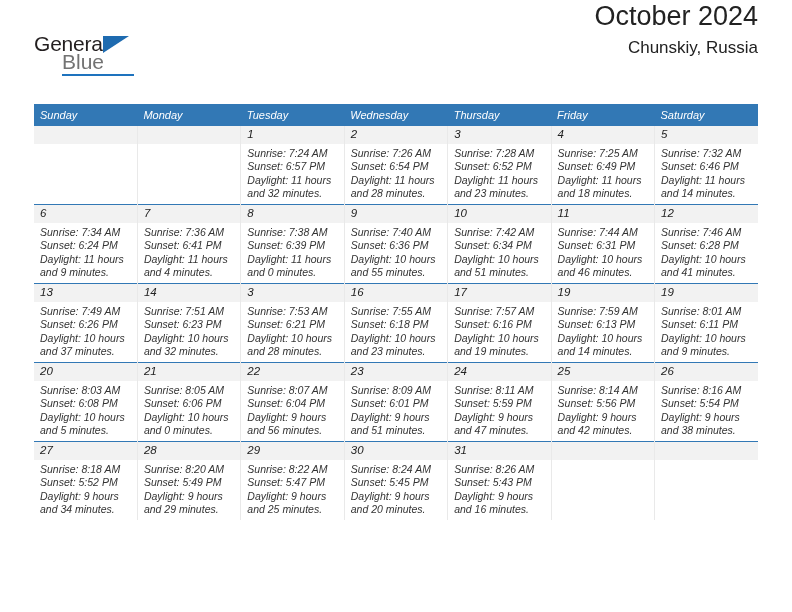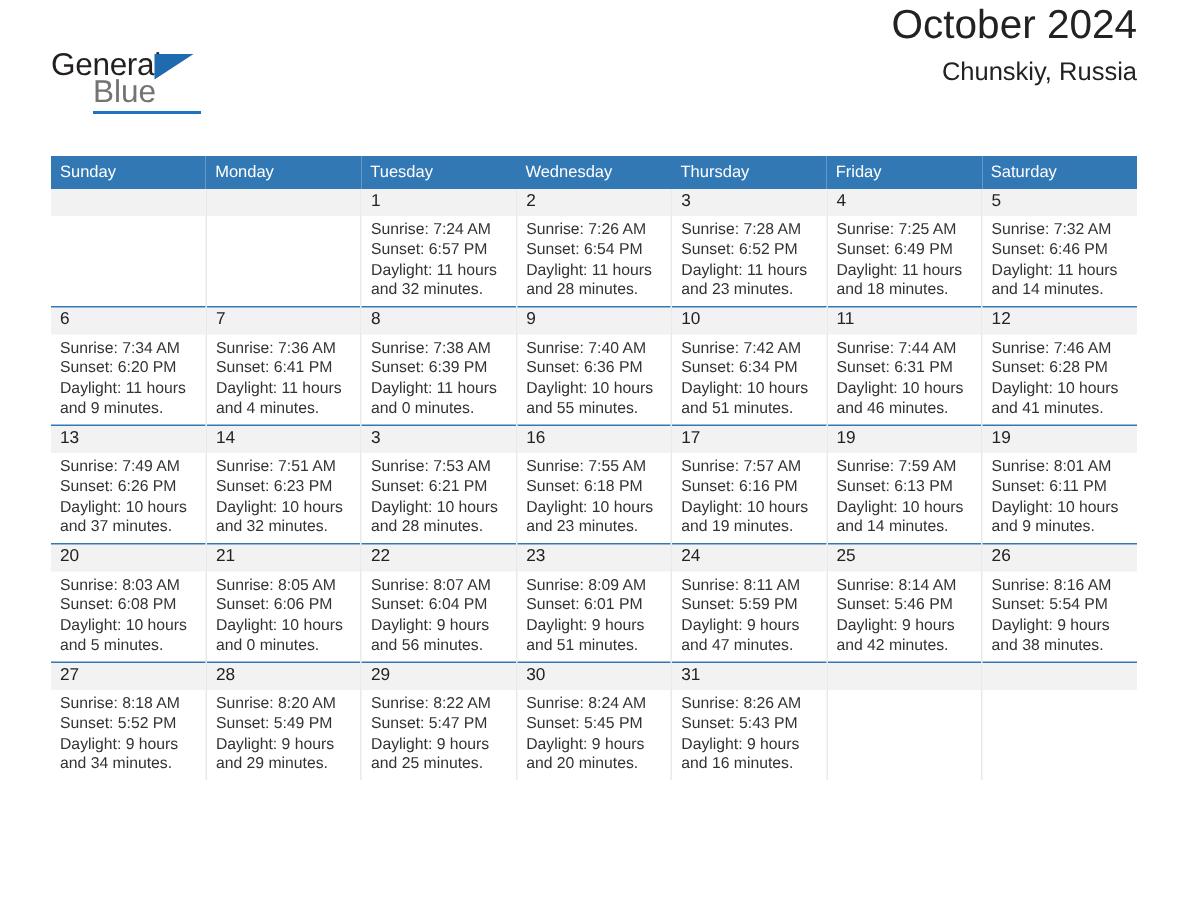--- a/index.html
+++ b/index.html
@@ -98,20 +98,21 @@
   }
 
   
   .calendar {
     position: absolute;
     left: 34px;
     top: 104px;
     width: 724px;
     border-collapse: collapse;
     table-layout: fixed;
+    font-style: italic;
   }
   .calendar th {
     background: #3278b5;
     color: #ffffff;
     font-weight: normal;
     font-size: 11px;
     text-align: left;
     padding: 5px 0 5px 6px;
     height: 12px;
     border: none;
@@ -241,21 +242,21 @@
               <div>Sunset: 6:46 PM</div>
               <div class="daylight">Daylight: 11 hours and 14 minutes.</div>
             </div>
           </td>
         </tr>
         <tr class="week-row">
           <td class="">
             <span class="daynum">6</span>
             <div class="cellbody">
               <div>Sunrise: 7:34 AM</div>
-              <div>Sunset: 6:20 PM</div>
+              <div>Sunset: 6:24 PM</div>
               <div class="daylight">Daylight: 11 hours and 9 minutes.</div>
             </div>
           </td>
           <td class="">
             <span class="daynum">7</span>
             <div class="cellbody">
               <div>Sunrise: 7:36 AM</div>
               <div>Sunset: 6:41 PM</div>
               <div class="daylight">Daylight: 11 hours and 4 minutes.</div>
             </div>
@@ -397,21 +398,21 @@
             <div class="cellbody">
               <div>Sunrise: 8:11 AM</div>
               <div>Sunset: 5:59 PM</div>
               <div class="daylight">Daylight: 9 hours and 47 minutes.</div>
             </div>
           </td>
           <td class="">
             <span class="daynum">25</span>
             <div class="cellbody">
               <div>Sunrise: 8:14 AM</div>
-              <div>Sunset: 5:46 PM</div>
+              <div>Sunset: 5:56 PM</div>
               <div class="daylight">Daylight: 9 hours and 42 minutes.</div>
             </div>
           </td>
           <td class="">
             <span class="daynum">26</span>
             <div class="cellbody">
               <div>Sunrise: 8:16 AM</div>
               <div>Sunset: 5:54 PM</div>
               <div class="daylight">Daylight: 9 hours and 38 minutes.</div>
             </div>

